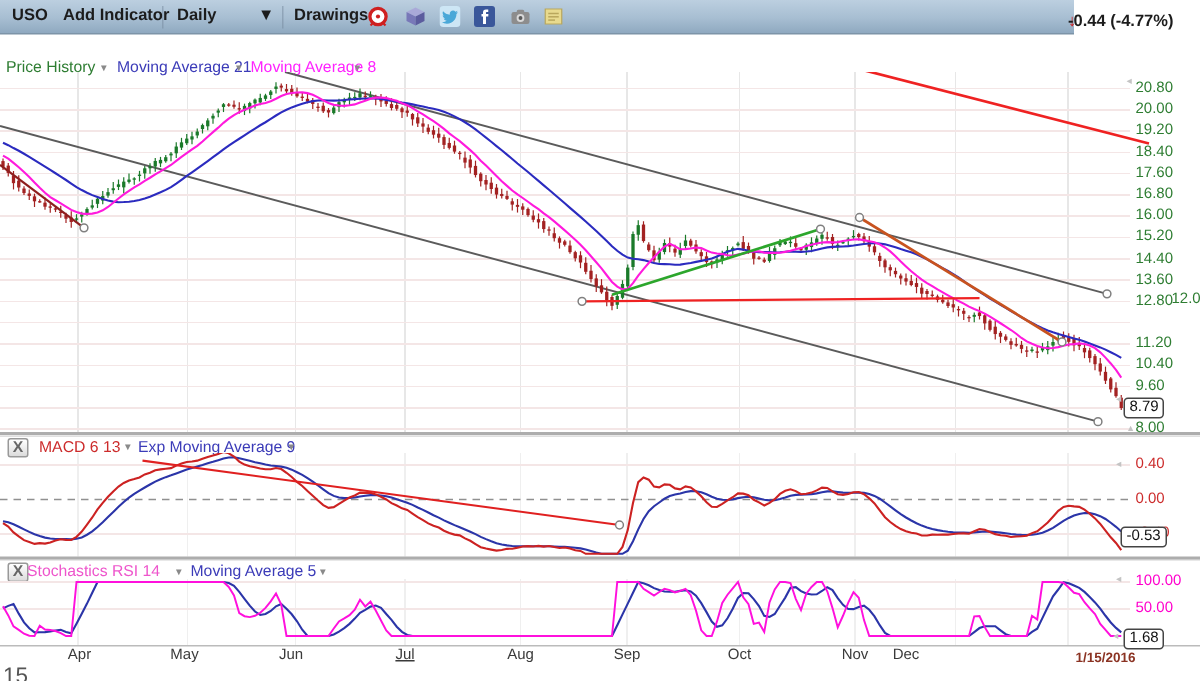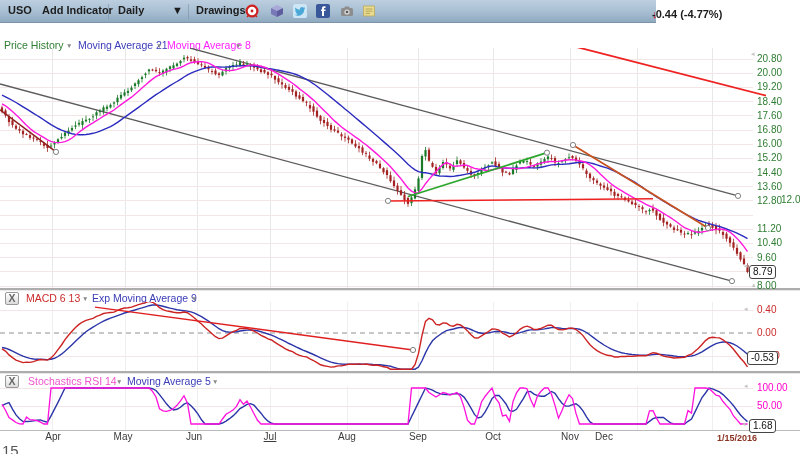--- a/index.html
+++ b/index.html
@@ -1,19 +1,19 @@
 <!DOCTYPE html>
 <html><head>
 <meta charset="utf-8">
 <style>
   html,body{margin:0;padding:0;background:#fff;}
   #app{position:relative;width:800px;height:454px;overflow:hidden;background:#fff;
        font-family:"Liberation Sans",sans-serif;-webkit-font-smoothing:antialiased;}
   
-  .toolbar{position:absolute;left:0;top:0;width:656px;height:22px;
+  .toolbar{position:absolute;left:0;top:0;width:716px;height:22px;
            background:linear-gradient(#bccfe0,#a7bed2 55%,#8fa9c0);border-bottom:1px solid #7d94a8;}
   .toolbar span{position:absolute;top:4px;font-size:11px;color:#1c1c1c;font-weight:600;white-space:nowrap;cursor:default;}
   .tb-sym{left:8px;color:#f8f840;font-weight:700;}
   .tb-add{left:42px;}
   .tb-daily{left:118px;}
   .tb-dd{left:172px;font-size:8px;color:#222;top:6px;}
   .tb-settings{left:196px;}
   .tb-sep{position:absolute;top:3px;width:1px;height:15px;background:rgba(120,140,160,.55);}
   .tb-change{right:4px;left:auto;color:#e01818;font-weight:700;font-size:10.5px;top:5px;}
   .tb-change .dn{color:#d01010;font-weight:700;margin-right:1px;}
@@ -617,21 +617,21 @@
       <polyline points="2.0,45.5 5.5,46.2 9.0,47.5 12.5,49.2 16.0,50.9 19.5,52.6 23.0,54.2 26.5,55.4 30.0,56.4 33.5,57.0 37.0,57.3 40.5,57.3 44.0,57.4 47.5,57.6 51.0,57.2 54.5,56.3 58.0,54.5 61.5,52.2 65.0,49.3 68.5,46.1 72.0,42.7 75.5,39.3 79.0,35.9 82.5,32.7 86.0,29.8 89.5,27.3 93.0,25.1 96.5,23.0 100.0,21.0 103.5,19.1 107.0,17.5 110.5,16.1 114.0,14.9 117.5,13.6 121.0,12.3 124.5,11.0 128.0,10.0 131.5,9.0 135.0,8.0 138.5,6.9 142.0,5.9 145.5,4.8 149.0,3.7 152.5,3.0 156.0,2.9 159.5,3.5 163.0,4.3 166.5,5.2 170.0,6.1 173.5,6.9 177.0,7.7 180.5,8.3 184.0,8.7 187.5,9.1 191.0,9.9 194.5,11.1 198.0,12.8 201.5,14.6 205.0,16.8 208.5,19.1 212.0,21.6 215.5,24.2 219.0,26.7 222.5,28.6 226.0,29.7 229.5,30.1 233.0,30.0 236.5,29.7 240.0,29.0 243.5,28.5 247.0,28.1 250.5,28.0 254.0,28.3 257.5,28.8 261.0,29.7 264.5,30.8 268.0,32.0 271.5,33.2 275.0,34.6 278.5,36.3 282.0,37.9 285.5,39.7 289.0,41.5 292.5,43.1 296.0,44.9 299.5,46.5 303.0,48.1 306.5,49.5 310.0,51.0 313.5,52.5 317.0,54.1 320.5,55.9 324.0,57.4 327.5,58.8 331.0,60.1 334.5,61.0 338.0,61.6 341.5,62.0 345.0,62.2 348.5,62.2 352.0,62.2 355.5,62.2 359.0,62.2 362.5,62.2 366.0,62.2 369.5,62.3 373.0,62.5 376.5,62.6 380.0,62.8 383.5,63.2 387.0,63.6 390.5,64.3 394.0,65.3 397.5,66.4 401.0,67.2 404.5,67.2 408.0,67.2 411.5,67.2 415.0,67.2 418.5,65.1 422.0,58.8 425.5,50.9 429.0,44.0 432.5,38.8 436.0,35.5 439.5,33.0 443.0,30.5 446.5,28.7 450.0,27.7 453.5,27.0 457.0,26.0 460.5,25.4 464.0,25.5 467.5,26.2 471.0,27.5 474.5,29.2 478.0,30.5 481.5,31.2 485.0,31.3 488.5,30.9 492.0,30.1 495.5,29.5 499.0,29.2 502.5,29.6 506.0,30.3 509.5,31.2 513.0,31.6 516.5,31.5 520.0,30.6 523.5,29.6 527.0,28.5 530.5,27.9 534.0,27.8 537.5,27.7 541.0,27.4 544.5,26.9 548.0,26.2 551.5,25.6 555.0,25.6 558.5,26.0 562.0,26.4 565.5,26.6 569.0,26.5 572.5,26.4 576.0,26.6 579.5,27.3 583.0,28.6 586.5,30.5 590.0,33.0 593.5,35.6 597.0,38.2 600.5,40.7 604.0,43.0 607.5,45.0 611.0,46.8 614.5,48.4 618.0,49.7 621.5,50.7 625.0,51.4 628.5,52.0 632.0,52.5 635.5,52.8 639.0,53.0 642.5,53.1 646.0,53.2 649.5,53.0 653.0,52.6 656.5,52.3 660.0,52.4 663.5,52.7 667.0,53.1 670.5,53.5 674.0,54.0 677.5,54.4 681.0,54.6 684.5,54.7 688.0,54.4 691.5,54.0 695.0,53.1 698.5,51.7 702.0,49.9 705.5,47.6 709.0,45.3 712.5,43.3 716.0,41.7 719.5,40.6 723.0,40.0 726.5,40.1 730.0,40.8 733.5,42.1 737.0,44.0 740.5,46.5 744.0,49.2 747.5,52.3" fill="none" stroke="#2b35a8" stroke-width="1.4"></polyline>
       <polyline points="2.0,46.8 5.5,49.1 9.0,52.9 12.5,55.6 16.0,58.1 19.5,59.3 23.0,60.6 26.5,60.1 30.0,60.4 33.5,59.6 37.0,58.4 40.5,57.5 44.0,57.9 47.5,58.0 51.0,55.9 54.5,52.4 58.0,47.7 61.5,43.0 65.0,37.6 68.5,33.2 72.0,29.2 75.5,25.6 79.0,22.4 82.5,20.0 86.0,18.3 89.5,17.4 93.0,16.3 96.5,14.3 100.0,13.2 103.5,11.5 107.0,10.9 110.5,10.5 114.0,10.1 117.5,8.4 121.0,7.0 124.5,6.0 128.0,5.7 131.5,5.1 135.0,3.8 138.5,2.7 142.0,1.7 145.5,0.7 149.0,-0.6 152.5,0.2 156.0,2.4 159.5,5.7 163.0,7.7 166.5,8.9 170.0,9.5 173.5,10.3 177.0,10.8 180.5,10.8 184.0,10.0 187.5,10.7 191.0,13.2 194.5,16.0 198.0,19.3 201.5,22.0 205.0,25.4 208.5,28.5 212.0,31.7 215.5,34.7 219.0,36.6 222.5,36.1 226.0,33.9 229.5,31.7 233.0,29.7 236.5,28.3 240.0,26.4 243.5,26.6 247.0,26.5 250.5,27.6 254.0,29.2 257.5,31.0 261.0,33.4 264.5,35.0 268.0,36.9 271.5,38.0 275.0,40.4 278.5,42.7 282.0,44.7 285.5,46.9 289.0,48.5 292.5,49.7 296.0,51.8 299.5,53.3 303.0,54.4 306.5,54.9 310.0,56.9 313.5,58.5 317.0,60.7 320.5,62.8 324.0,63.7 327.5,64.4 331.0,65.1 334.5,64.7 338.0,63.9 341.5,63.8 345.0,63.1 348.5,62.3 352.0,62.1 355.5,62.3 359.0,61.9 362.5,62.4 366.0,62.0 369.5,62.7 373.0,63.3 376.5,63.0 380.0,63.7 383.5,64.8 387.0,65.3 390.5,67.2 394.0,67.2 397.5,67.2 401.0,67.2 404.5,67.2 408.0,67.2 411.5,67.2 415.0,62.6 418.5,51.4 422.0,33.3 425.5,19.4 429.0,16.3 432.5,17.8 436.0,22.4 439.5,22.9 443.0,20.9 446.5,21.2 450.0,23.6 453.5,24.2 457.0,22.3 460.5,23.0 464.0,25.6 467.5,28.9 471.0,32.8 474.5,35.8 478.0,36.0 481.5,33.9 485.0,31.6 488.5,29.5 492.0,26.9 495.5,27.1 499.0,28.1 502.5,31.2 506.0,32.9 509.5,35.0 513.0,33.3 516.5,30.8 520.0,27.3 523.5,25.2 527.0,24.2 530.5,25.4 534.0,27.5 537.5,27.2 541.0,26.4 544.5,24.9 548.0,23.1 551.5,23.3 555.0,25.6 558.5,27.5 562.0,27.9 565.5,27.3 569.0,26.2 572.5,26.1 576.0,27.5 579.5,30.2 583.0,33.6 586.5,38.3 590.0,42.8 593.5,46.0 597.0,48.6 600.5,50.7 604.0,52.2 607.5,53.2 611.0,53.7 614.5,55.0 618.0,55.0 621.5,54.4 625.0,54.5 628.5,54.3 632.0,54.4 635.5,54.0 639.0,53.7 642.5,53.6 646.0,53.8 649.5,52.2 653.0,50.7 656.5,51.2 660.0,52.7 663.5,54.1 667.0,54.8 670.5,55.2 674.0,56.0 677.5,55.7 681.0,55.5 684.5,55.2 688.0,53.4 691.5,52.2 695.0,49.3 698.5,46.3 702.0,42.5 705.5,38.6 709.0,36.0 712.5,35.2 716.0,35.6 719.5,35.9 723.0,37.8 726.5,40.5 730.0,43.6 733.5,47.3 737.0,51.7 740.5,56.2 744.0,60.0 747.5,64.8" fill="none" stroke="#cc2222" stroke-width="1.4"></polyline>
       <line x1="95" y1="5.1" x2="413" y2="48.0" stroke="#e02020" stroke-width="1.4"></line>
       <circle cx="413" cy="48.0" r="2.6" fill="#fff" stroke="#808080" stroke-width="1"></circle>
     </svg>
 
   <div class="divider" style="top:371px"></div>
 
   <div class="legend">
     <span class="xbtn" style="position:absolute;left:5px;top:375px">X</span>
-    <span style="left:28px;top:375px;color:#ee55cc">Stochastics RSI 14</span>
+    <span style="left:18px;top:375px;color:#ee55cc">Stochastics RSI 14</span>
     <span class="arr" style="left:116px;top:378px">▼</span>
     <span style="left:127px;top:375px;color:#3b3bb8">Moving Average 5</span>
     <span class="arr" style="left:212px;top:378px">▼</span>
   </div>
 
   <svg id="stochChart" class="panel" style="top:386px" width="800" height="44">
       <line x1="52" y1="0" x2="52" y2="44" stroke="#efefef" shape-rendering="crispEdges"></line>
       <line x1="125" y1="0" x2="125" y2="44" stroke="#efefef" shape-rendering="crispEdges"></line>
       <line x1="197" y1="0" x2="197" y2="44" stroke="#efefef" shape-rendering="crispEdges"></line>
       <line x1="270" y1="0" x2="270" y2="44" stroke="#efefef" shape-rendering="crispEdges"></line>

